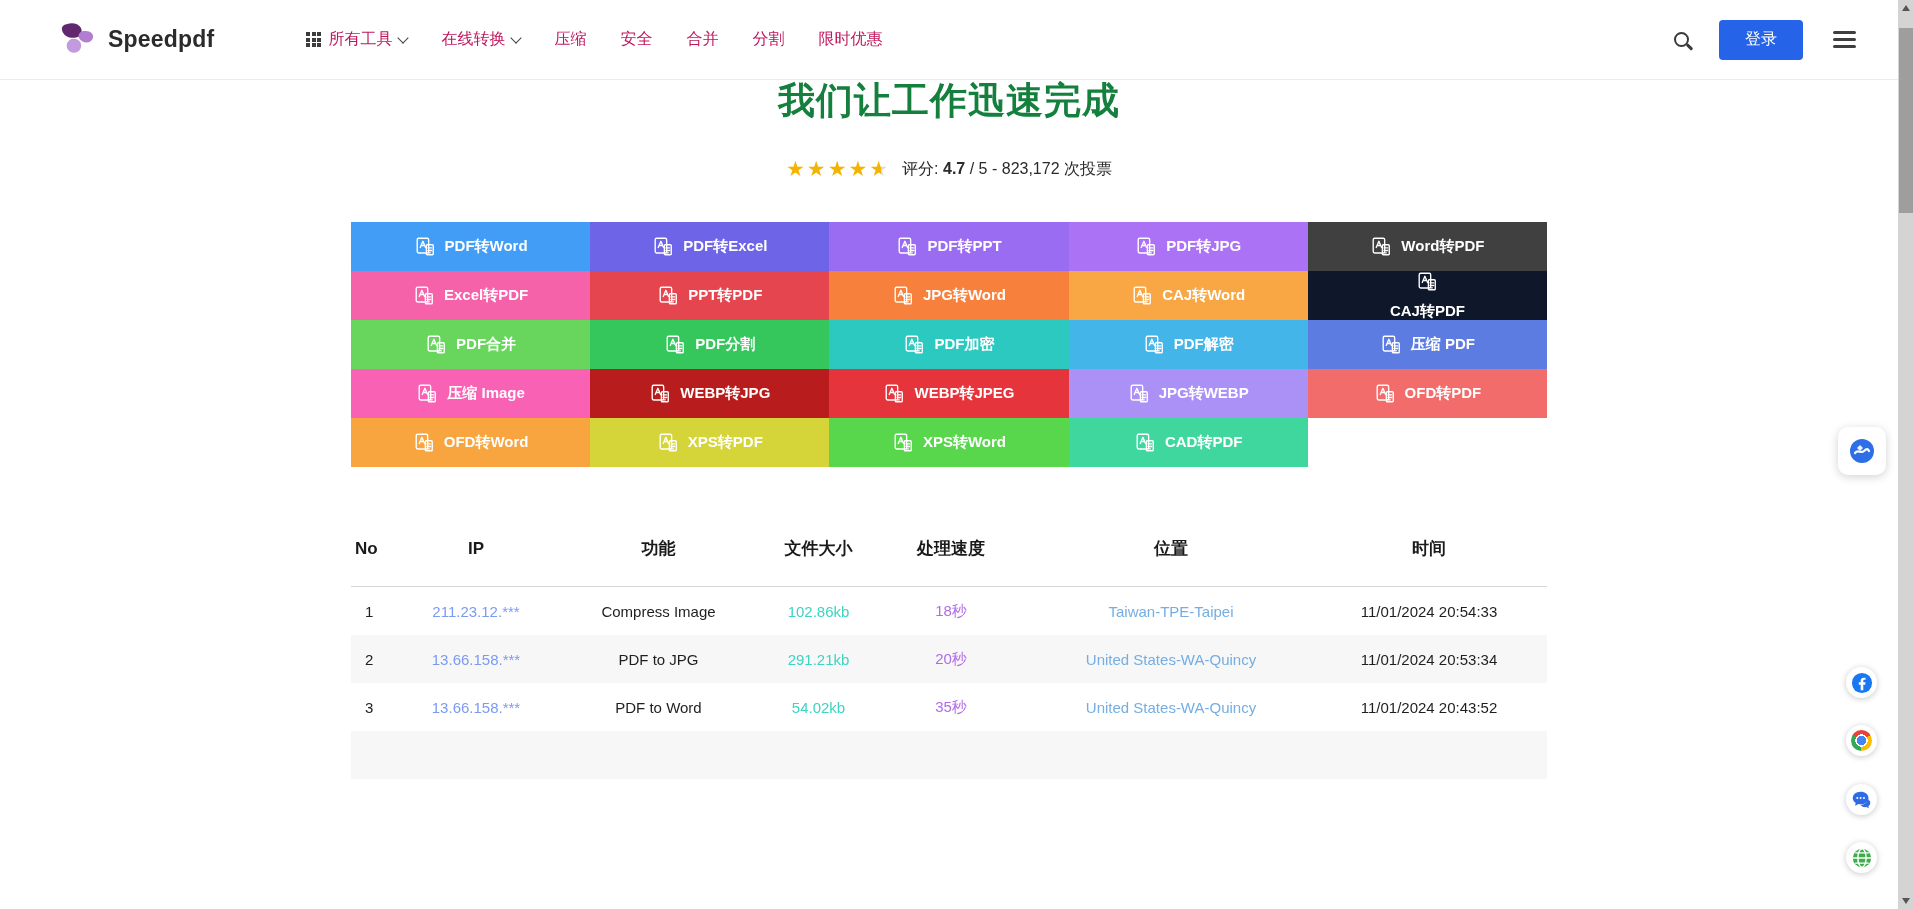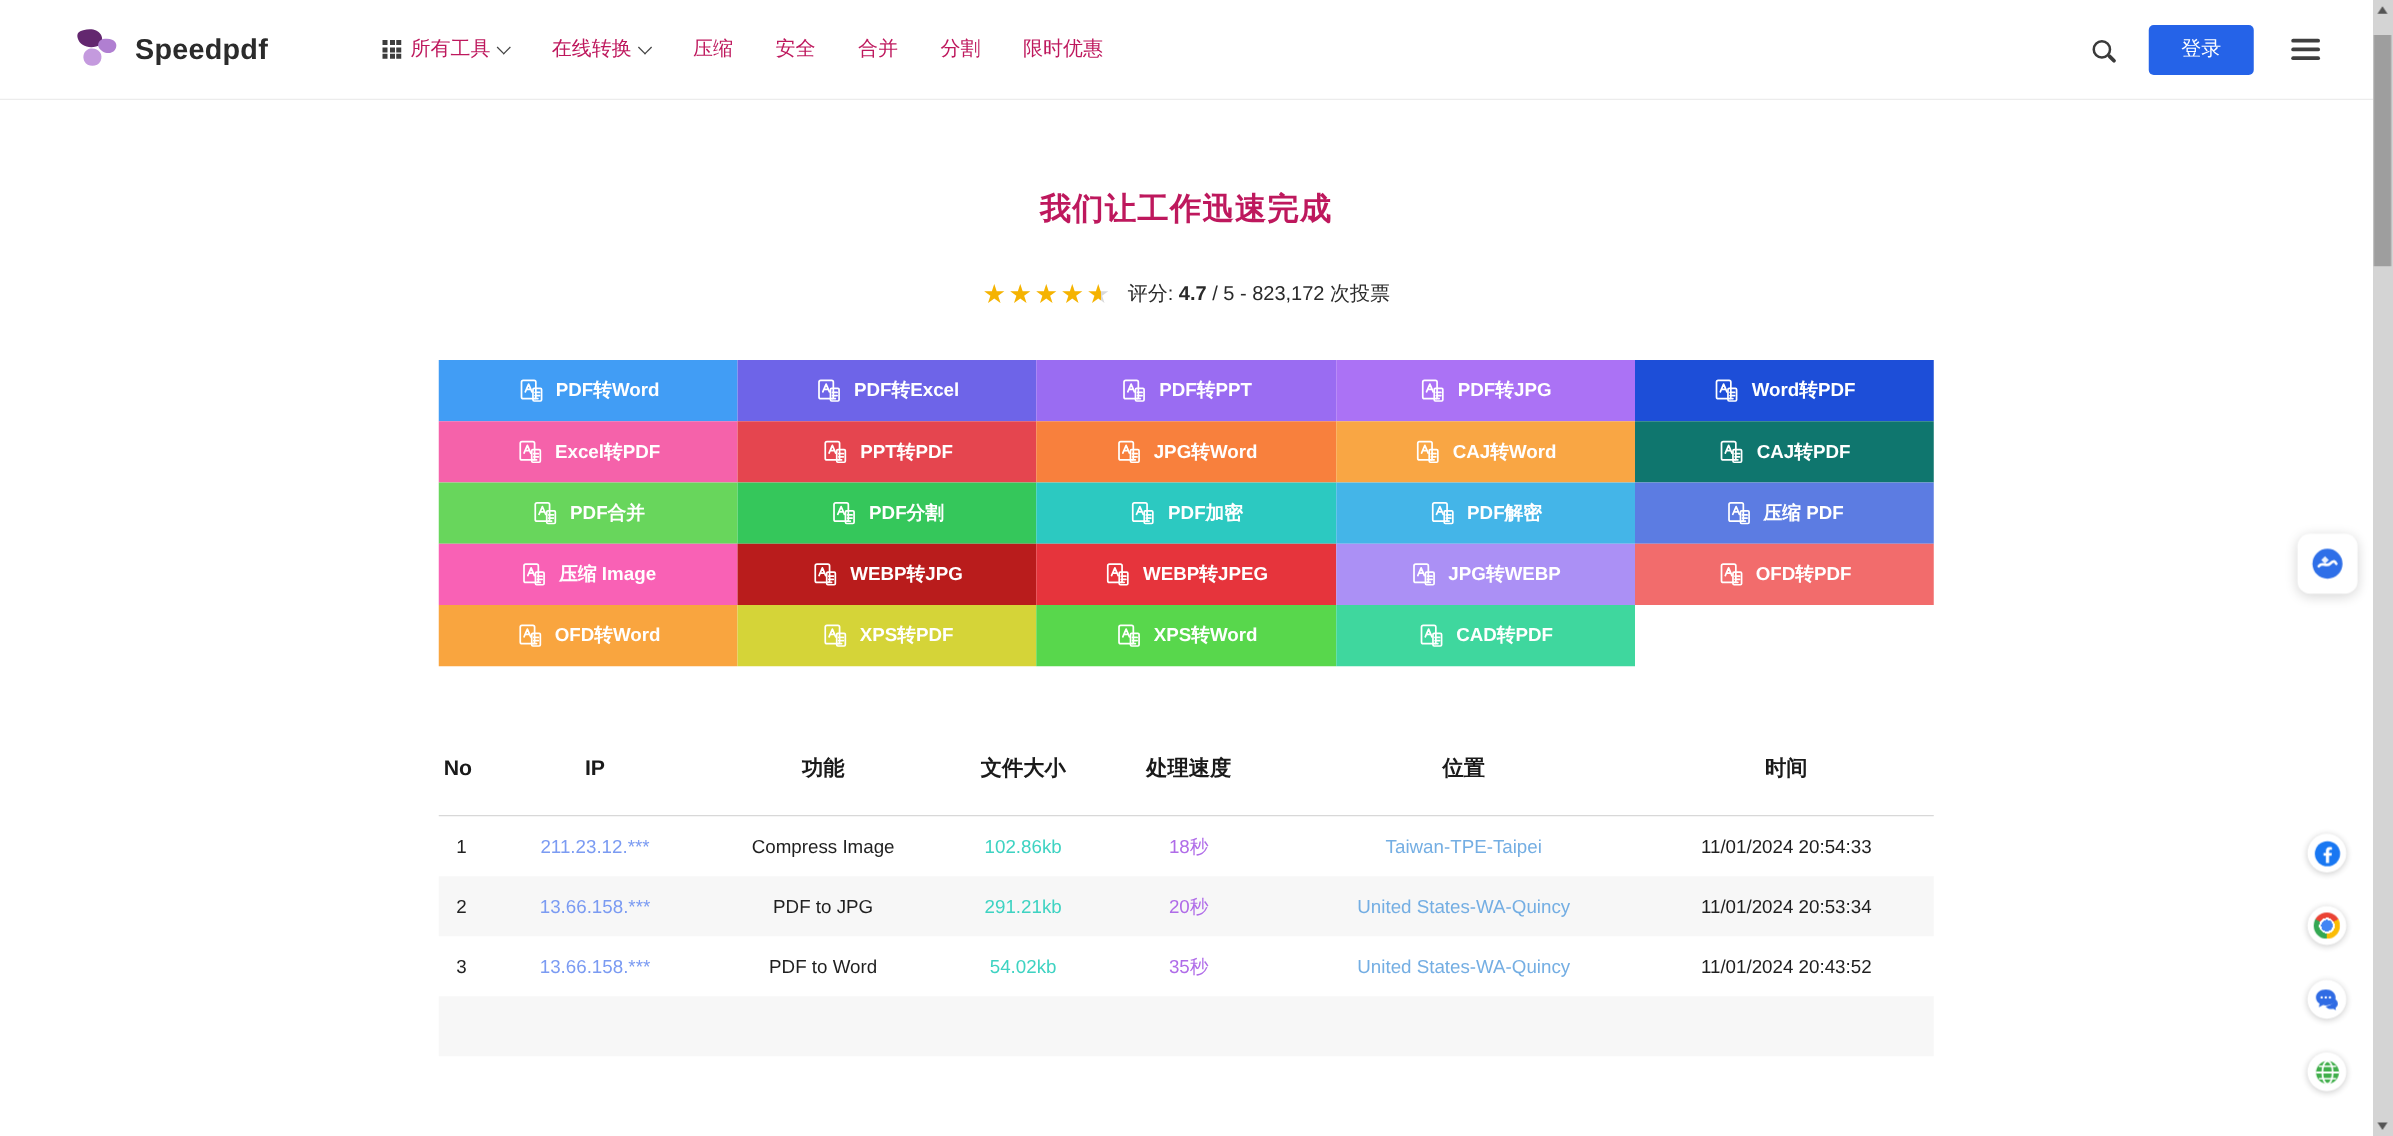--- a/index.html
+++ b/index.html
@@ -22,22 +22,22 @@
   .search-icon::after { content:""; position:absolute; width:2.6px; height:8px; background:#3a3a3a;
     transform:rotate(-45deg); right:-4px; bottom:-6px; border-radius:2px; }
   .login-btn { background:#2563e8; color:#fff; border:none; border-radius:4px; width:84px; height:40px;
     font-size:16px; font-family:inherit; cursor:pointer; }
   .burger { width:23px; height:2.6px; background:#3f3f3f; position:relative; border-radius:2px; cursor:pointer; }
   .burger::before,.burger::after { content:""; position:absolute; left:0; width:23px; height:2.6px; background:#3f3f3f; border-radius:2px; }
   .burger::before { top:-7px; } .burger::after { top:7px; }
 
   
   .content { width:1898px; }
-  .hero-title { text-align:center; font-size:25px; font-weight:bold; color:#be185d;
-    margin-top:66px; line-height:42px; letter-spacing:1px; }
+  .hero-title { text-align:center; font-size:37px; font-weight:bold; color:#15803d;
+    line-height:42px; letter-spacing:1px; }
   .rating { display:flex; justify-content:center; align-items:center; gap:4px; margin-top:34px; height:26px; }
   .stars { letter-spacing:2px; margin-right:8px; white-space:nowrap; }
   .star { color:#f5b301; font-size:21px; }
   .star-half { background:linear-gradient(90deg,#f5b301 55%,#d9d9d9 55%);
     -webkit-background-clip:text; background-clip:text; color:transparent; font-size:21px; }
   .rating-text { font-size:16px; color:#2a2a2a; }
   .rating-text b { font-weight:bold; }
 
   
   .tools-grid { width:1196px; margin:40px auto 0 auto; display:grid; grid-template-columns:repeat(5,1fr); }
@@ -193,21 +193,21 @@
   </div>
       <div class="tool-cell" style="background: rgb(171, 114, 245);">
     <svg width="22" height="22" viewBox="0 0 24 24" fill="none" stroke="#ffffff" stroke-width="1.5">
       <rect x="3.5" y="2.5" width="12.5" height="16" rx="1.5"></rect>
       <path d="M6.8 12.5 9.7 5.8l2.9 6.7M7.8 10.3h3.8" stroke-linecap="round" stroke-linejoin="round"></path>
       <rect x="13.5" y="9.5" width="7.5" height="11" rx="1"></rect>
       <path d="M15.3 13h4M15.3 15.8h4M15.3 18.4h2.5" stroke-linecap="round"></path>
     </svg>
     <span>PDF转JPG</span>
   </div>
-      <div class="tool-cell" style="background: #1d4ed8;">
+      <div class="tool-cell" style="background: #404040;">
     <svg width="22" height="22" viewBox="0 0 24 24" fill="none" stroke="#ffffff" stroke-width="1.5">
       <rect x="3.5" y="2.5" width="12.5" height="16" rx="1.5"></rect>
       <path d="M6.8 12.5 9.7 5.8l2.9 6.7M7.8 10.3h3.8" stroke-linecap="round" stroke-linejoin="round"></path>
       <rect x="13.5" y="9.5" width="7.5" height="11" rx="1"></rect>
       <path d="M15.3 13h4M15.3 15.8h4M15.3 18.4h2.5" stroke-linecap="round"></path>
     </svg>
     <span>Word转PDF</span>
   </div>
       <div class="tool-cell" style="background: rgb(245, 98, 170);">
     <svg width="22" height="22" viewBox="0 0 24 24" fill="none" stroke="#ffffff" stroke-width="1.5">
@@ -238,21 +238,21 @@
   </div>
       <div class="tool-cell" style="background: rgb(249, 166, 68); align-items: center;">
     <svg width="22" height="22" viewBox="0 0 24 24" fill="none" stroke="#ffffff" stroke-width="1.5">
       <rect x="3.5" y="2.5" width="12.5" height="16" rx="1.5"></rect>
       <path d="M6.8 12.5 9.7 5.8l2.9 6.7M7.8 10.3h3.8" stroke-linecap="round" stroke-linejoin="round"></path>
       <rect x="13.5" y="9.5" width="7.5" height="11" rx="1"></rect>
       <path d="M15.3 13h4M15.3 15.8h4M15.3 18.4h2.5" stroke-linecap="round"></path>
     </svg>
     <span>CAJ转Word</span>
   </div>
-      <div class="tool-cell" style="background: #0f766e;">
+      <div class="tool-cell" style="background: #0f172a; flex-direction: column;">
     <svg width="22" height="22" viewBox="0 0 24 24" fill="none" stroke="#ffffff" stroke-width="1.5">
       <rect x="3.5" y="2.5" width="12.5" height="16" rx="1.5"></rect>
       <path d="M6.8 12.5 9.7 5.8l2.9 6.7M7.8 10.3h3.8" stroke-linecap="round" stroke-linejoin="round"></path>
       <rect x="13.5" y="9.5" width="7.5" height="11" rx="1"></rect>
       <path d="M15.3 13h4M15.3 15.8h4M15.3 18.4h2.5" stroke-linecap="round"></path>
     </svg>
     <span>CAJ转PDF</span>
   </div>
       <div class="tool-cell" style="background: rgb(104, 214, 92);">
     <svg width="22" height="22" viewBox="0 0 24 24" fill="none" stroke="#ffffff" stroke-width="1.5">

